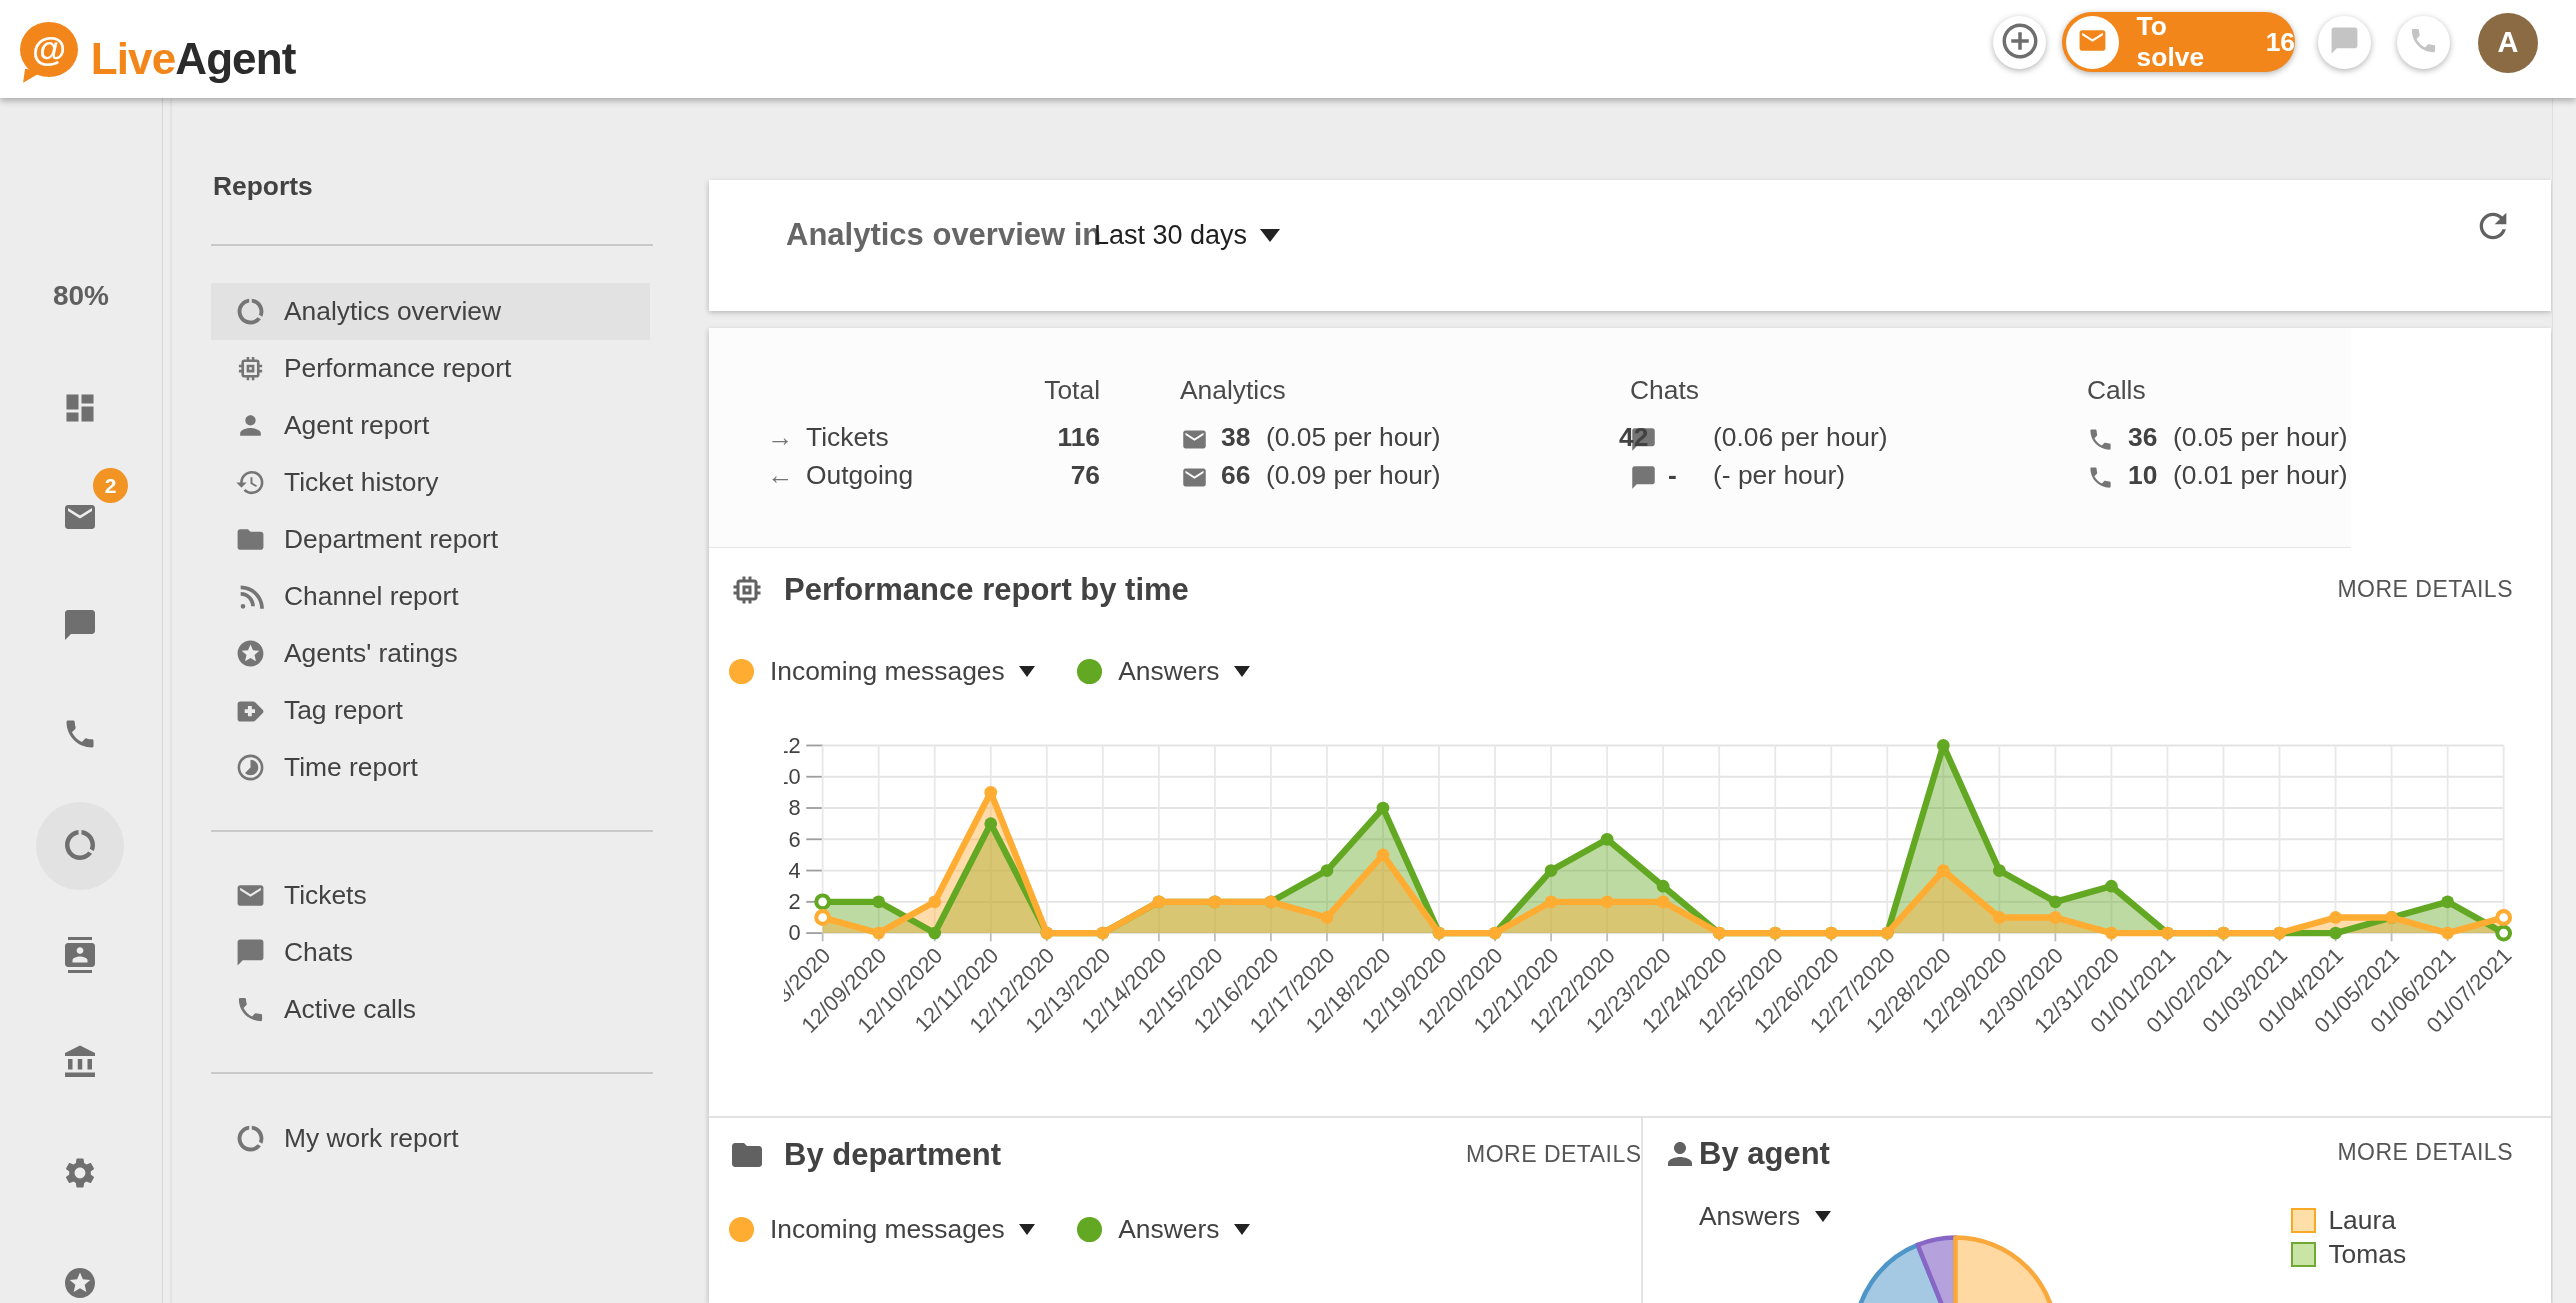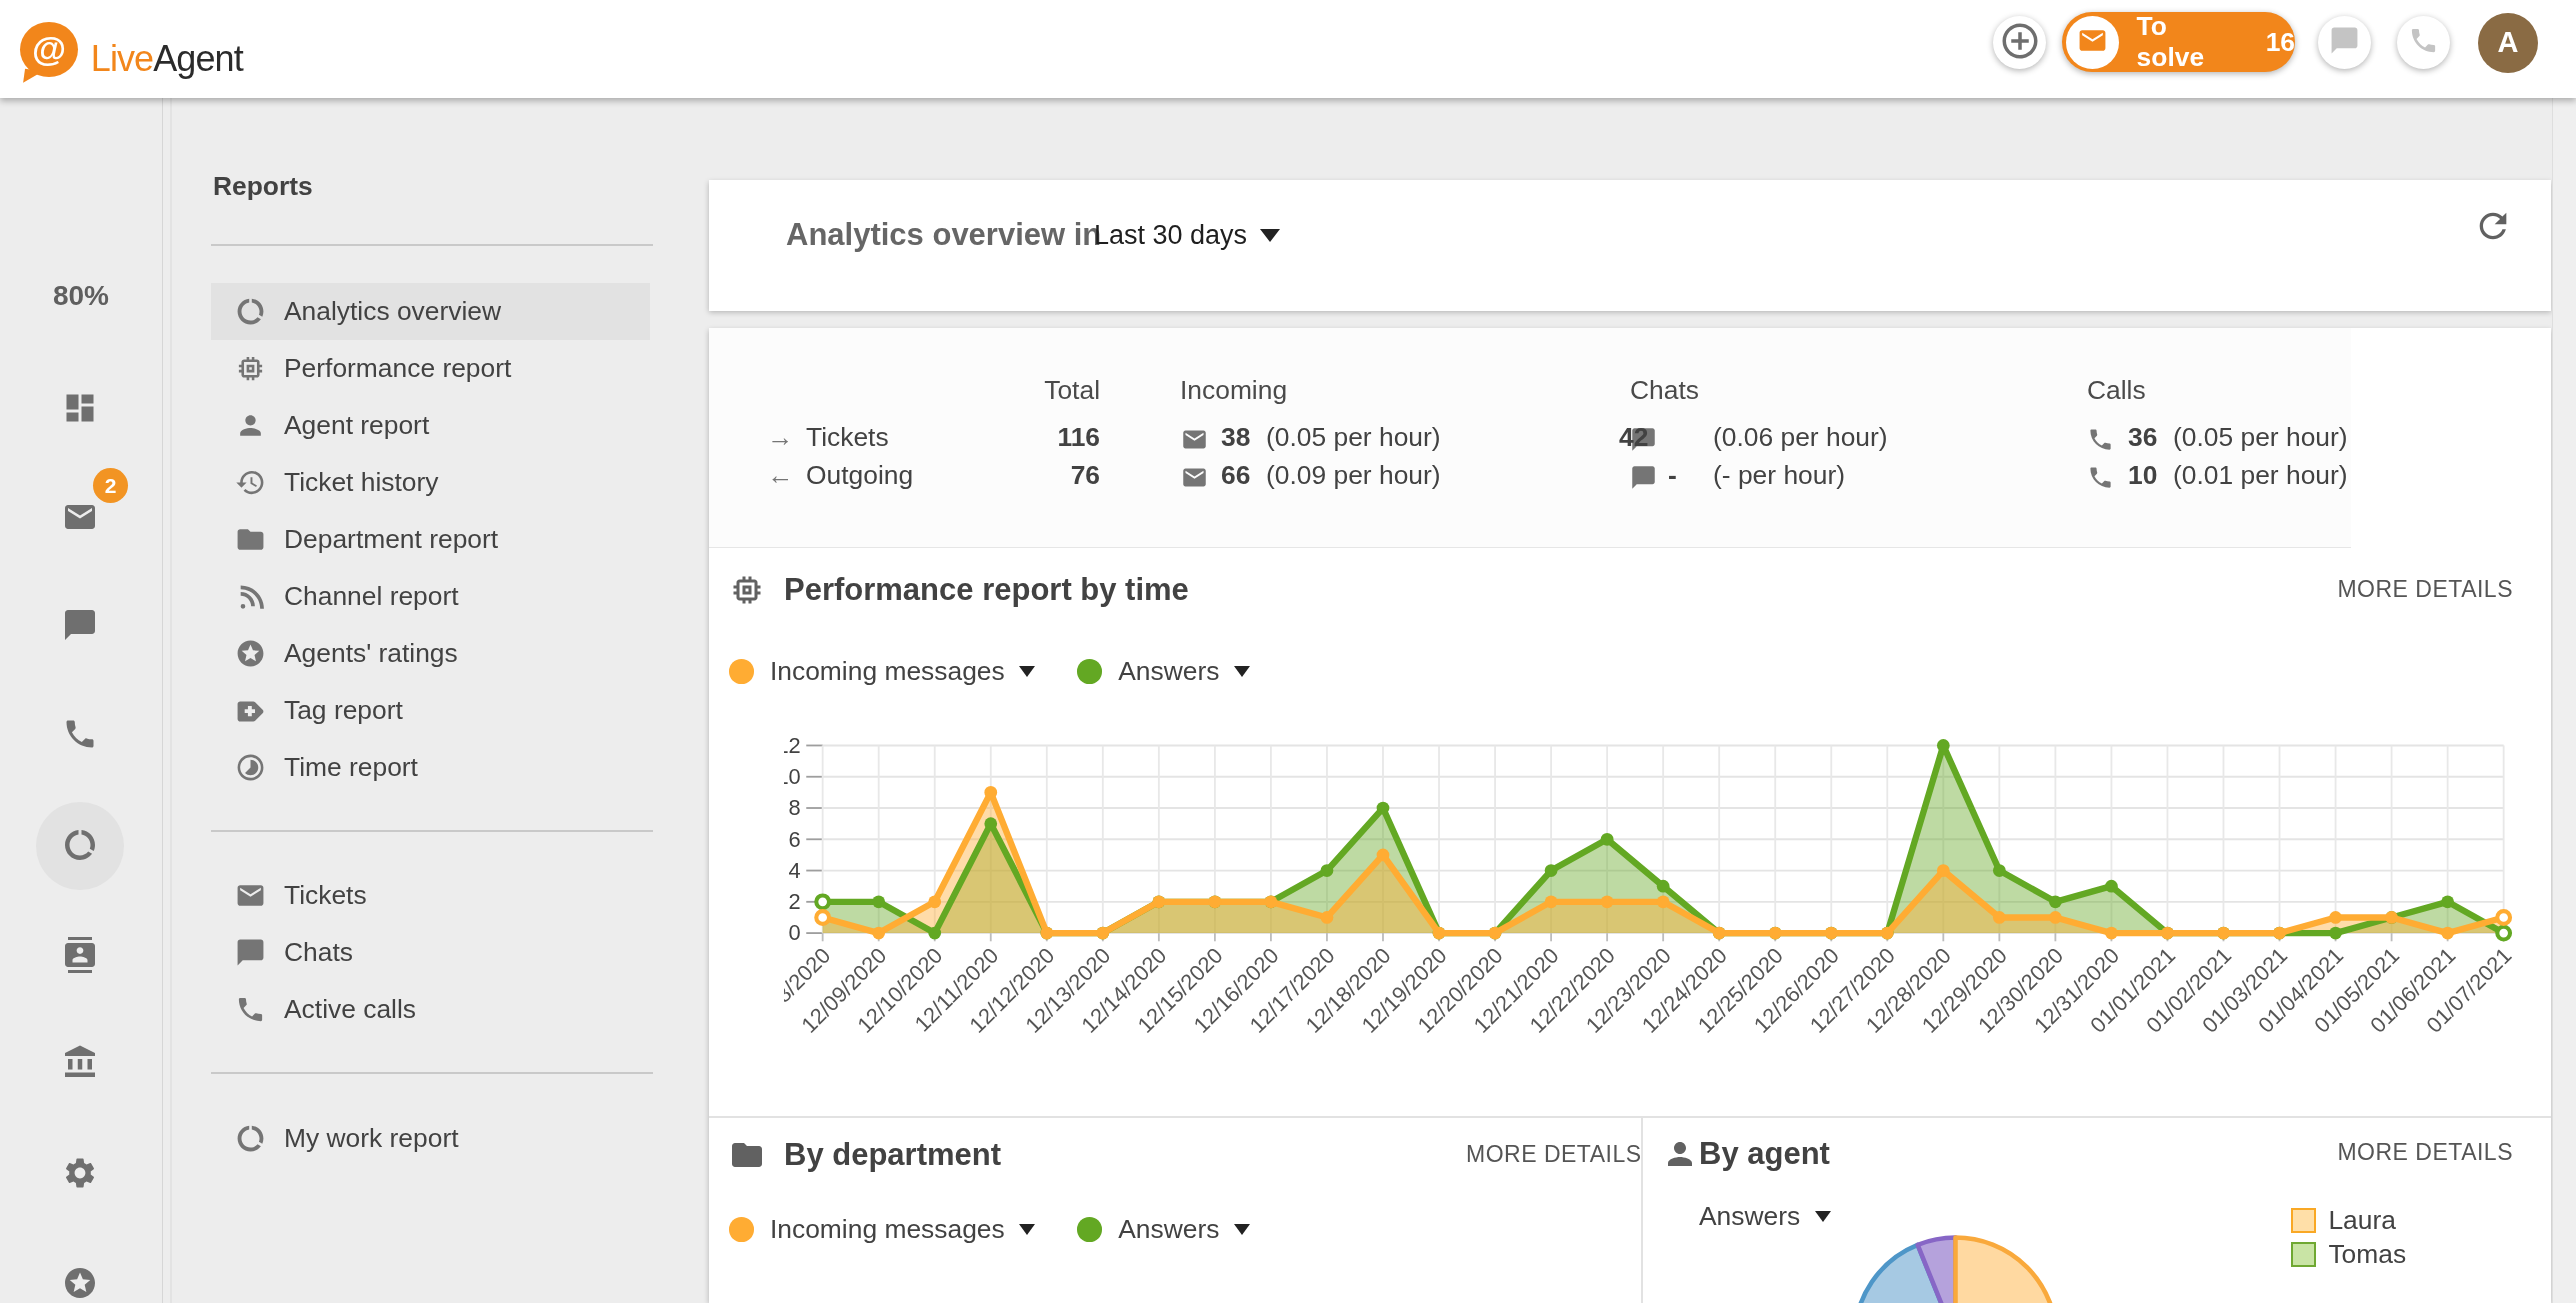--- a/index.html
+++ b/index.html
@@ -4,21 +4,21 @@
 <style>
   html,body{margin:0;padding:0;}
   body{font-family:"Liberation Sans","DejaVu Sans",sans-serif;background:#ededed;}
   #app{position:relative;width:2576px;height:1303px;overflow:hidden;background:#ededed;}
   
   #topbar{position:absolute;left:0;top:0;width:2576px;height:98px;background:#fff;box-shadow:0 2.7px 6.4px rgba(0,0,0,.28);z-index:50;}
   #logo{position:absolute;left:20px;top:14.6px;height:69px;display:flex;align-items:center;}
   #logo-bubble{position:relative;width:58px;height:55px;background:#F2861B;border-radius:50% 50% 50% 50%;display:flex;align-items:center;justify-content:center;}
   #logo-bubble .at{color:#fff;font-size:35px;font-weight:700;}
   #logo-bubble::after{content:"";position:absolute;left:3.6px;bottom:-7.3px;width:0;height:0;border-left:18px solid #F2861B;border-bottom:14.6px solid transparent;transform:rotate(8deg);}
-  #logo-text{margin-left:12.8px;font-size:36px;font-weight:400;letter-spacing:-0.9px;margin-top:20px;}
+  #logo-text{margin-left:12.8px;font-size:44px;font-weight:700;letter-spacing:-0.9px;margin-top:20px;}
   #logo-text .live{color:#F2861B;}
   #logo-text .agent{color:#2b2b2b;}
   .hdr-circle{position:absolute;top:15.5px;width:53px;height:53px;border-radius:50%;background:#fff;box-shadow:0 1.8px 6.4px rgba(0,0,0,.3);display:flex;align-items:center;justify-content:center;cursor:pointer;}
   #tosolve{position:absolute;left:2062px;top:12px;width:233px;height:60px;background:#F2861B;border-radius:31px;box-shadow:0 1.8px 6.4px rgba(0,0,0,.3);display:flex;align-items:center;cursor:pointer;}
   #tosolve .env-circle{width:53px;height:53px;margin-left:3.6px;border-radius:50%;background:#fff;display:flex;align-items:center;justify-content:center;}
   #tosolve .lbl{color:#fff;font-size:26.4px;font-weight:700;margin-left:18px;}
   #tosolve .cnt{color:#fff;font-size:26.4px;font-weight:700;margin-left:24px;}
   #avatar{position:absolute;left:2478px;top:12.8px;width:60px;height:60px;border-radius:50%;background:#8a6b44;color:#fff;font-size:29px;font-weight:700;display:flex;align-items:center;justify-content:center;cursor:pointer;}
   
   #rail{position:absolute;left:0;top:98px;width:162px;height:1205px;background:#ededed;border-right:1.8px solid #d6d6d6;}
@@ -252,21 +252,21 @@
     </div>
     <div id="refresh-btn"><span id="ic-refresh"><svg width="40" height="40" viewBox="0 0 24 24">
             <path d="M17.65 6.35C16.2 4.9 14.21 4 12 4c-4.42 0-7.99 3.58-7.99 8s3.57 8 7.99 8c3.73 0 6.84-2.55 7.73-6h-2.08c-.82 2.33-3.04 4-5.65 4-3.31 0-6-2.69-6-6s2.69-6 6-6c1.66 0 3.14.69 4.22 1.78L13 11h7V4l-2.35 2.35z" fill="#616161"></path>
           </svg></span></div>
   </div>
 
   <div id="card2">
 
     <div id="stats">
       <div class="st-hdr tot-box">Total</div>
-      <div class="st-hdr" style="left:471px">Incoming</div>
+      <div class="st-hdr" style="left:471px">Analytics</div>
       <div class="st-hdr" style="left:921px">Chats</div>
       <div class="st-hdr" style="left:1378px">Calls</div>
       <div id="stats-rows">
           <div class="st-row" style="top: 94px;">
             <span class="cell" style="left: 58px; color: rgb(117, 117, 117);">→</span>
             <span class="cell" style="left: 97px;">Tickets</span>
             <span class="cell b tot-box">116</span>
             <span class="cell" style="left: 472px; top: 3.6px;"><svg width="27" height="27" viewBox="0 0 24 24">
                 <path d="M20 4H4c-1.1 0-2 .9-2 2v12c0 1.1.9 2 2 2h16c1.1 0 2-.9 2-2V6c0-1.1-.9-2-2-2zm0 4l-8 5-8-5V6l8 5 8-5v2z" fill="#757575"></path>
               </svg></span>

